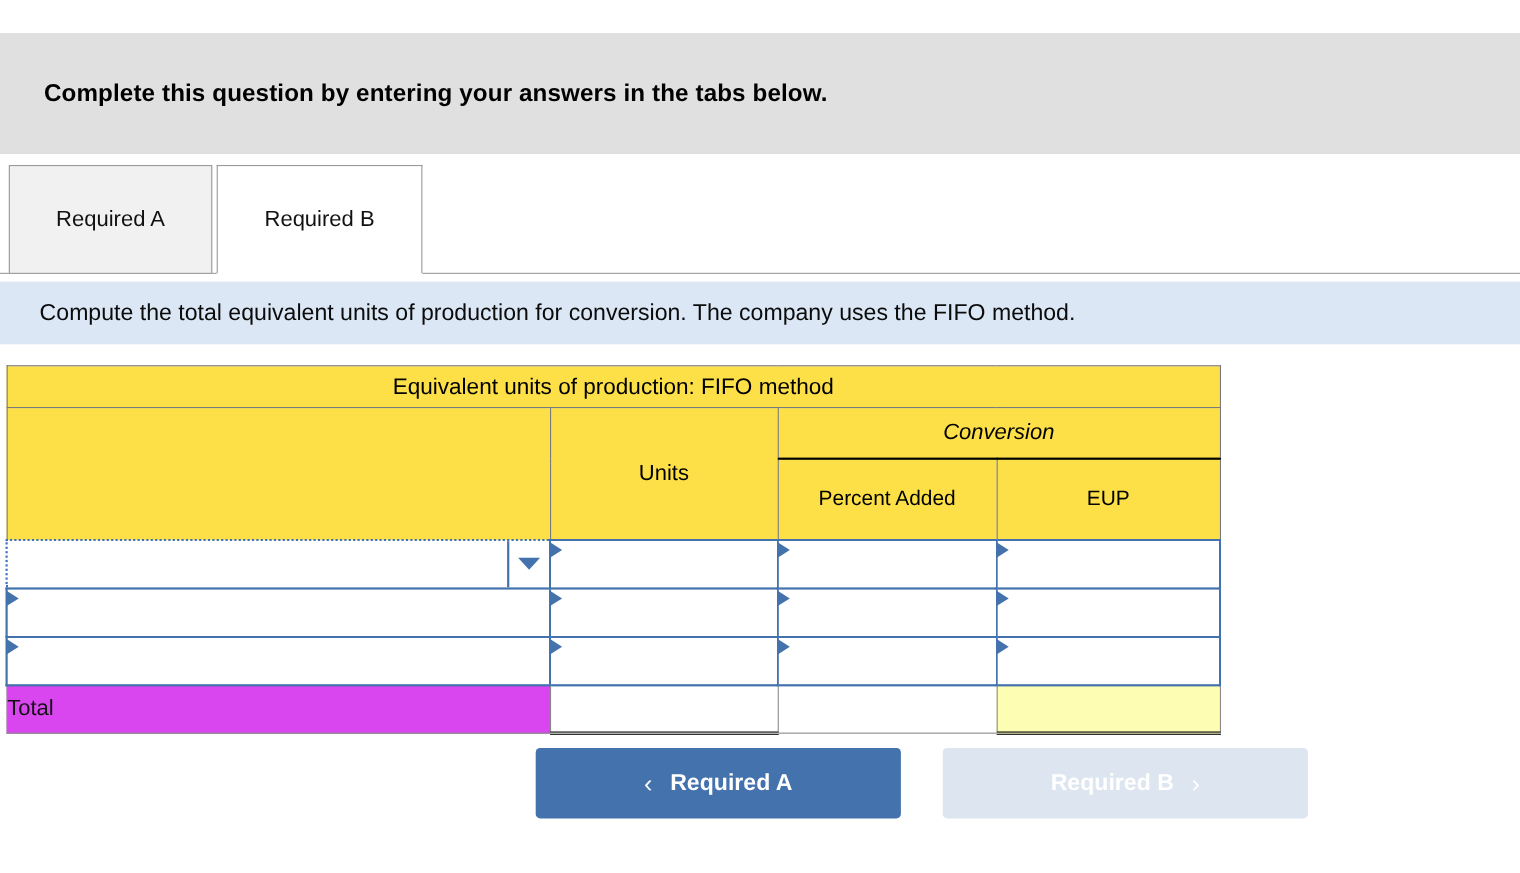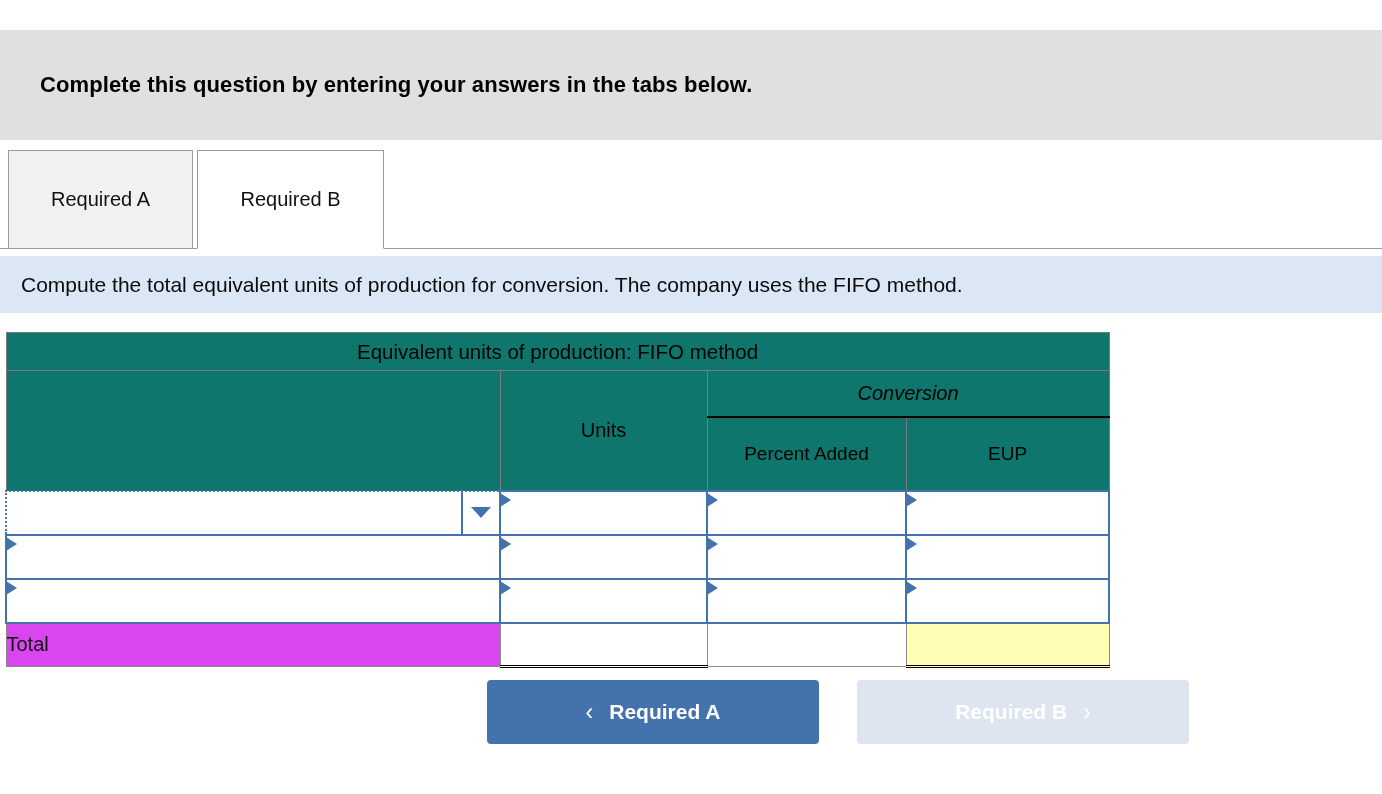--- a/index.html
+++ b/index.html
@@ -64,41 +64,41 @@
   
   .req-bar {
     position: absolute;
     left: 0; top: 256px;
     width: 1382px; height: 57px;
     background: #dbe7f5;
     display: flex;
     align-items: center;
   }
   .req-bar-text {
-    margin-left: 21px;
+    margin-left: 36px;
     font-size: 21px;
     color: #0b0b0b;
   }
 
   
   .sheet {
     position: absolute;
     left: 5px; top: 332px;
     width: 1103px;
     border-collapse: collapse;
     table-layout: fixed;
   }
   .sheet td, .sheet th {
     padding: 0;
     margin: 0;
     font-weight: normal;
   }
 
   .hdr {
-    background: #0f766e;
+    background: #fde047;
     border: 1px solid #7a7a7a;
     color: #000000;
     font-weight: bold;
     font-size: 20px;
     text-align: center;
     vertical-align: middle;
   }
   .hdr-title { height: 38px; font-size: 20.5px; }
   .hdr-blank { height: 104px; }
   .hdr-units { height: 104px; }

